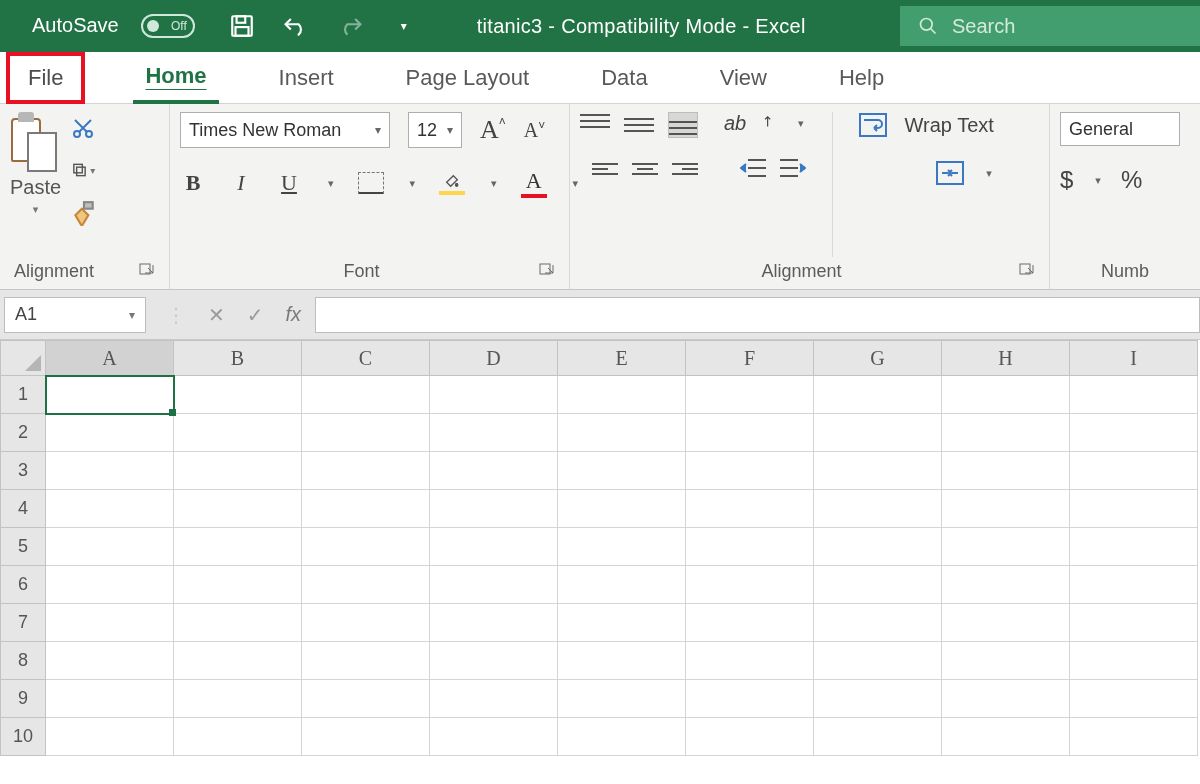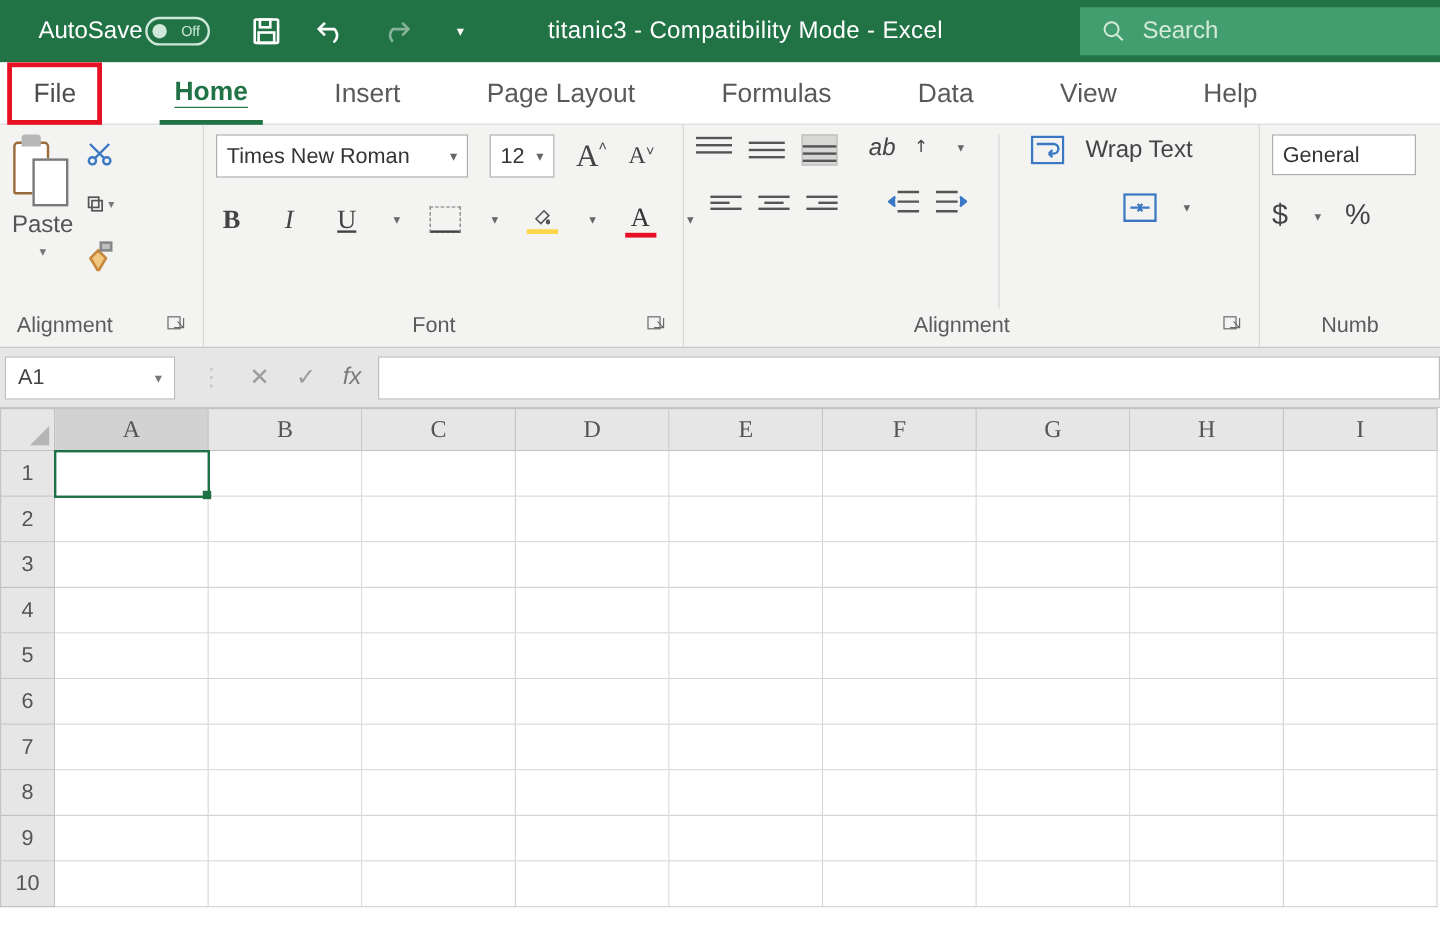--- a/index.html
+++ b/index.html
@@ -1,20 +1,20 @@
 <!DOCTYPE html>
 <html><head>
 <meta charset="utf-8">
 <style>
   * { box-sizing: border-box; margin: 0; padding: 0; font-family: "Segoe UI", Arial, sans-serif; }
   body { width: 1200px; height: 784px; overflow: hidden; background: #fff; user-select: none; }
 
   
   .titlebar { height: 52px; background: #217346; color: #fff; display: flex; align-items: center; font-size: 20px; }
-  .titlebar .autosave { display:flex; align-items:center; gap:2px; margin-left:32px; }
+  .titlebar .autosave { display:flex; align-items:flex-start; gap:22px; margin-left:32px; }
   .toggle { width:54px; height:24px; border:2px solid #cfe8da; border-radius:12px; display:flex; align-items:center; justify-content:flex-end; padding:0 6px; font-size:12px; color:#cfe8da; position:relative; }
   .toggle::before { content:""; width:12px; height:12px; border-radius:50%; background:#cfe8da; position:absolute; left:4px; }
   .qat { display:flex; align-items:center; gap:28px; margin-left:34px; }
   .qat .ico { width:26px; height:26px; display:flex; align-items:center; justify-content:center; color:#fff; }
   .titlebar-title { flex:0 0 auto; margin-left:60px; letter-spacing:.3px; }
   .search { flex:0 0 300px; height:40px; background:#439e6f; margin-left:auto; display:flex; align-items:center; gap:14px; padding:0 18px; color:#d4ead9; font-size:20px; }
 
   
   .tabbar { height:52px; background:#fff; border-bottom:1px solid #d4d4d4; display:flex; align-items:center; gap:48px; padding-left:6px; font-size:22px; color:#595959; }
   .tab { height:52px; display:flex; align-items:center; padding:0 12px; cursor:pointer; }
@@ -144,23 +144,20 @@
   <div class="tab home">
       <span>Home</span>
     </div>
   <div class="tab">
       <span>Insert</span>
     </div>
   <div class="tab">
       <span>Page Layout</span>
     </div>
   <div class="tab">
-      <span>Formulas</span>
-    </div>
-  <div class="tab">
       <span>Data</span>
     </div>
   <div class="tab">
       <span>View</span>
     </div>
   <div class="tab">
       <span>Help</span>
     </div>
   <div class="tab"></div>
 </div>

